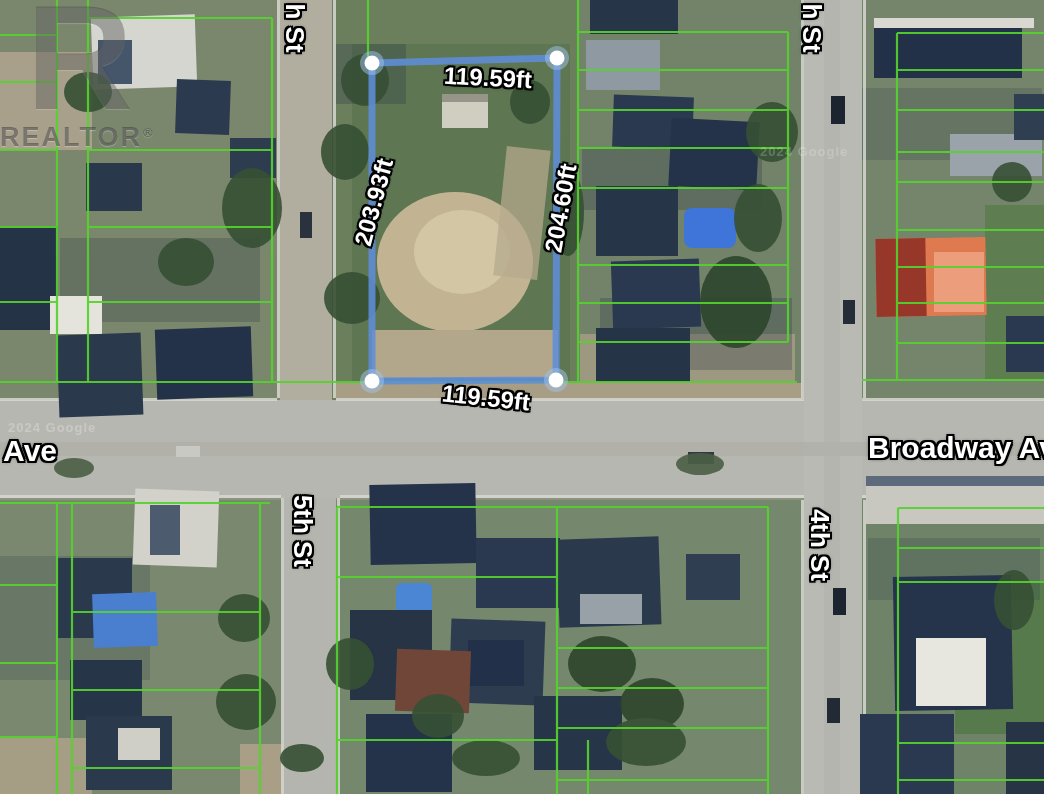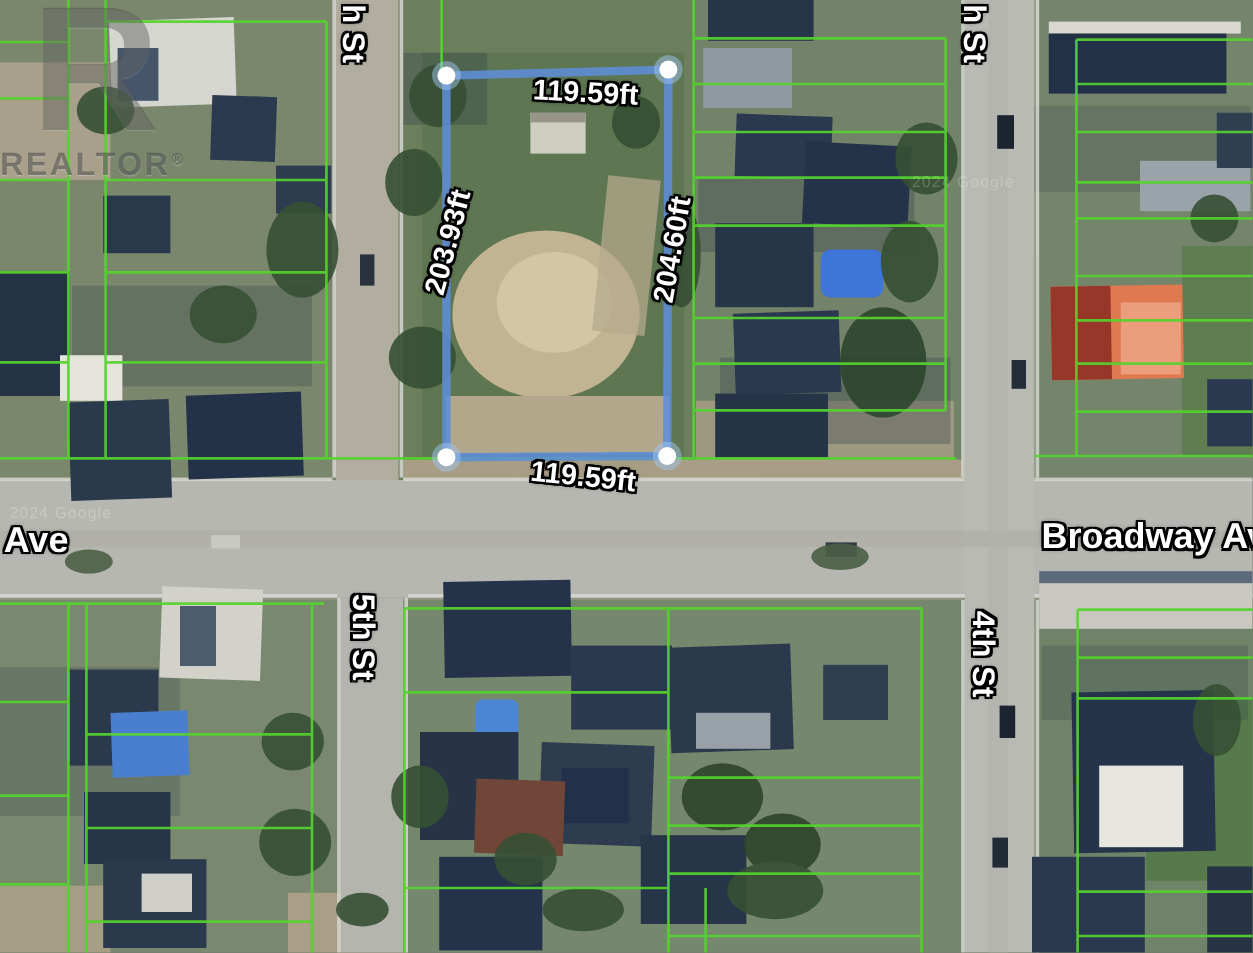--- a/index.html
+++ b/index.html
@@ -11,21 +11,21 @@
   .lbl{
     position:absolute;display:flex;align-items:center;justify-content:center;
     font-weight:bold;color:#fff;white-space:nowrap;pointer-events:none;
     text-shadow:-2px -2px 0 #000,0 -2px 0 #000,2px -2px 0 #000,-2px 0 0 #000,
                  2px 0 0 #000,-2px 2px 0 #000,0 2px 0 #000,2px 2px 0 #000,0 0 4px #000;
   }
   .meas{width:170px;height:30px;font-size:24px;}
   .street{width:120px;height:34px;font-size:26px;}
   .ave{height:36px;font-size:30px;}
   .attr{
-    position:absolute;color:#fff;font-size:13px;font-weight:normal;
+    position:absolute;color:#fff;font-size:13px;font-weight:bold;
     pointer-events:none;letter-spacing:1px;
   }
   .realtor-logo{
     position:absolute;left:26px;top:-16px;font-size:148px;line-height:1;
     font-weight:bold;color:rgba(45,45,45,0.35);pointer-events:none;
     text-shadow:0 1px 1px rgba(255,255,255,0.18);
   }
   .realtor-text{
     position:absolute;left:0px;top:122px;font-size:27px;font-weight:bold;
     letter-spacing:2px;color:rgba(55,55,55,0.52);pointer-events:none;

